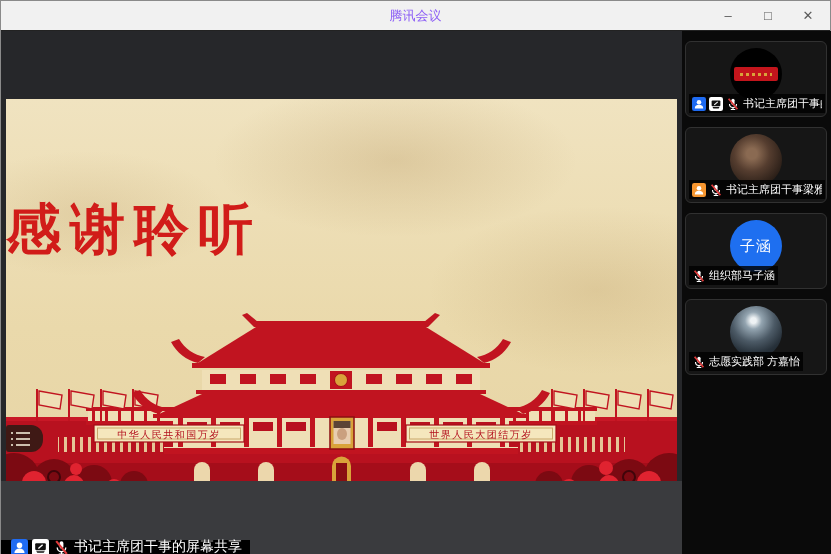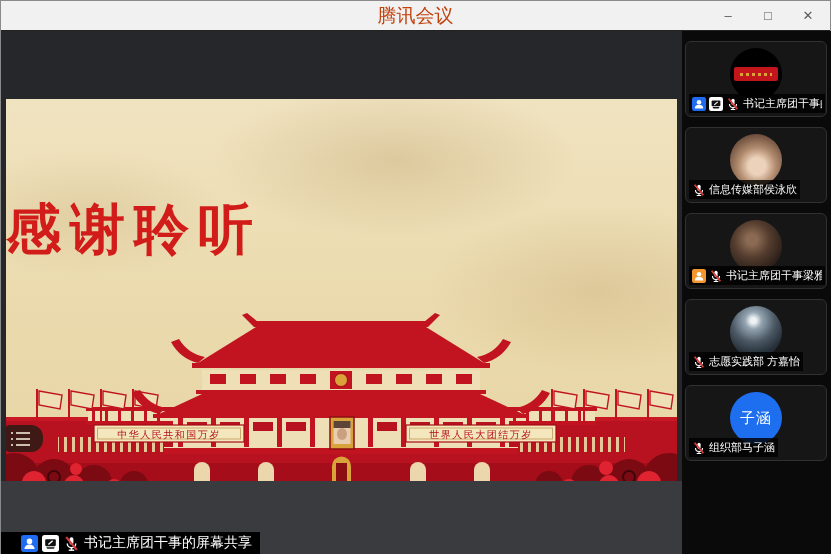--- a/index.html
+++ b/index.html
@@ -5,21 +5,21 @@
   * { margin:0; padding:0; box-sizing:border-box; }
   html,body { width:831px; height:554px; overflow:hidden; background:#c9c9c9;
               font-family:"Liberation Sans","DejaVu Sans",sans-serif; }
   .window { position:relative; width:831px; height:554px; background:#000;
             border:1px solid #8a8a8a; }
 
   
   .titlebar { position:absolute; top:0; left:0; width:100%; height:30px;
               background:#f1f1f1; border-bottom:1px solid #222;
               display:flex; align-items:center; justify-content:center; }
-  .titlebar .title { font-size:19px; color:#c2410c; }
+  .titlebar .title { font-size:13px; color:#8b5cf6; }
   .win-controls { position:absolute; right:2px; top:0; height:100%; display:flex; }
   .win-controls .wbtn { width:40px; height:100%; border:none; background:transparent;
               color:#5a5a5a; font-size:13px; display:flex; align-items:center;
               justify-content:center; cursor:default; }
 
   
   .app  { position:absolute; top:30px; left:0; width:831px; height:524px; background:#000; }
   .main { position:absolute; left:0; top:0; width:681px; height:524px; background:#26272a; }
   .below-strip { position:absolute; left:0; top:450px; width:681px; height:74px; background:#3a3b3e; }
 
@@ -35,22 +35,22 @@
       font-size:55px; line-height:62px; color:#d11c19; letter-spacing:9px; }
 
   .gate-svg { position:absolute; left:0; bottom:0; width:671px; height:170px; display:block; }
 
   .menu-pill { position:absolute; left:0; top:326px; width:37px; height:27px;
       background:rgba(46,26,20,.88); border-radius:3px 12px 12px 3px;
       display:flex; flex-direction:column; justify-content:center; gap:4px; padding-left:10px; }
   .menu-pill i { position:relative; display:block; width:14px; height:2px; background:#cdbfae; }
   .menu-pill i::before { content:""; position:absolute; left:-5px; top:0; width:2px; height:2px; background:#cdbfae; }
 
-  .share-label { position:absolute; left:0; bottom:1px; height:22px; background:#000;
-      display:flex; align-items:center; gap:4px; padding:0 8px 0 20px; }
+  .share-label { position:absolute; left:0; bottom:1px; height:14px; background:#000;
+      display:flex; align-items:center; gap:4px; padding:0 8px 0 10px; }
   .share-label .text { color:#fff; font-size:14px; white-space:nowrap; }
 
   
   .sidebar { position:absolute; left:681px; top:0; width:150px; height:524px;
       background:#0a0a0a; padding:10px 5px 0 3px; overflow:hidden; }
   .tile { position:relative; width:142px; height:76px; margin-bottom:10px;
       background:#161616; border:1px solid #313131; border-radius:6px; overflow:hidden; }
   .avatar { position:absolute; left:50%; top:6px; transform:translateX(-50%);
       width:52px; height:52px; border-radius:50%; overflow:hidden; }
 
@@ -339,79 +339,66 @@
             <rect x="6.2" y="2" width="3.6" height="7" rx="1.8" fill="#fff"></rect>
             <path d="M4,8 a4,4 0 0 0 8,0" stroke="#fff" stroke-width="1.3" fill="none"></path>
             <line x1="8" y1="12" x2="8" y2="14.3" stroke="#fff" stroke-width="1.3"></line>
             <line x1="5.4" y1="14.3" x2="10.6" y2="14.3" stroke="#fff" stroke-width="1.3"></line>
             <line x1="3" y1="2" x2="13" y2="14" stroke="#e03a3a" stroke-width="2"></line>
           </svg>
           <span class="nm">书记主席团干事的屏</span>
         </div>
       </div>
 
+
       <div class="tile">
-        <div class="avatar av-baby"></div>
+        <div class="avatar av-woman"></div>
         <div class="tile-label">
+          <svg class="ic" width="14" height="14" viewBox="0 0 16 16">
+            <rect width="16" height="16" rx="2.5" fill="#f5952f"></rect>
+              <circle cx="8" cy="6" r="2.6" fill="#fff"></circle>
+            <path d="M3.2,13.2 a4.8,4.3 0 0 1 9.6,0 Z" fill="#fff"></path>
+          </svg>
           <svg class="ic" width="14" height="14" viewBox="0 0 16 16">
             <rect x="6.2" y="2" width="3.6" height="7" rx="1.8" fill="#fff"></rect>
             <path d="M4,8 a4,4 0 0 0 8,0" stroke="#fff" stroke-width="1.3" fill="none"></path>
             <line x1="8" y1="12" x2="8" y2="14.3" stroke="#fff" stroke-width="1.3"></line>
             <line x1="5.4" y1="14.3" x2="10.6" y2="14.3" stroke="#fff" stroke-width="1.3"></line>
             <line x1="3" y1="2" x2="13" y2="14" stroke="#e03a3a" stroke-width="2"></line>
           </svg>
-          <span class="nm">信息传媒部侯泳欣</span>
+          <span class="nm">书记主席团干事梁雅诗</span>
         </div>
       </div>
 
       <div class="tile">
-        <div class="avatar av-woman"></div>
+        <div class="avatar av-initials">
+          <span>子涵</span>
+        </div>
         <div class="tile-label">
-          <svg class="ic" width="14" height="14" viewBox="0 0 16 16">
-            <rect width="16" height="16" rx="2.5" fill="#f5952f"></rect>
-              <circle cx="8" cy="6" r="2.6" fill="#fff"></circle>
-            <path d="M3.2,13.2 a4.8,4.3 0 0 1 9.6,0 Z" fill="#fff"></path>
-          </svg>
           <svg class="ic" width="14" height="14" viewBox="0 0 16 16">
             <rect x="6.2" y="2" width="3.6" height="7" rx="1.8" fill="#fff"></rect>
             <path d="M4,8 a4,4 0 0 0 8,0" stroke="#fff" stroke-width="1.3" fill="none"></path>
             <line x1="8" y1="12" x2="8" y2="14.3" stroke="#fff" stroke-width="1.3"></line>
             <line x1="5.4" y1="14.3" x2="10.6" y2="14.3" stroke="#fff" stroke-width="1.3"></line>
             <line x1="3" y1="2" x2="13" y2="14" stroke="#e03a3a" stroke-width="2"></line>
           </svg>
-          <span class="nm">书记主席团干事梁雅诗</span>
+          <span class="nm">组织部马子涵</span>
         </div>
       </div>
 
       <div class="tile">
         <div class="avatar av-night"></div>
         <div class="tile-label">
           <svg class="ic" width="14" height="14" viewBox="0 0 16 16">
             <rect x="6.2" y="2" width="3.6" height="7" rx="1.8" fill="#fff"></rect>
             <path d="M4,8 a4,4 0 0 0 8,0" stroke="#fff" stroke-width="1.3" fill="none"></path>
             <line x1="8" y1="12" x2="8" y2="14.3" stroke="#fff" stroke-width="1.3"></line>
             <line x1="5.4" y1="14.3" x2="10.6" y2="14.3" stroke="#fff" stroke-width="1.3"></line>
             <line x1="3" y1="2" x2="13" y2="14" stroke="#e03a3a" stroke-width="2"></line>
           </svg>
           <span class="nm">志愿实践部 方嘉怡</span>
         </div>
       </div>
 
-      <div class="tile">
-        <div class="avatar av-initials">
-          <span>子涵</span>
-        </div>
-        <div class="tile-label">
-          <svg class="ic" width="14" height="14" viewBox="0 0 16 16">
-            <rect x="6.2" y="2" width="3.6" height="7" rx="1.8" fill="#fff"></rect>
-            <path d="M4,8 a4,4 0 0 0 8,0" stroke="#fff" stroke-width="1.3" fill="none"></path>
-            <line x1="8" y1="12" x2="8" y2="14.3" stroke="#fff" stroke-width="1.3"></line>
-            <line x1="5.4" y1="14.3" x2="10.6" y2="14.3" stroke="#fff" stroke-width="1.3"></line>
-            <line x1="3" y1="2" x2="13" y2="14" stroke="#e03a3a" stroke-width="2"></line>
-          </svg>
-          <span class="nm">组织部马子涵</span>
-        </div>
-      </div>
-
 
     </div>
   </div>
 </div>
 
 </body></html>

